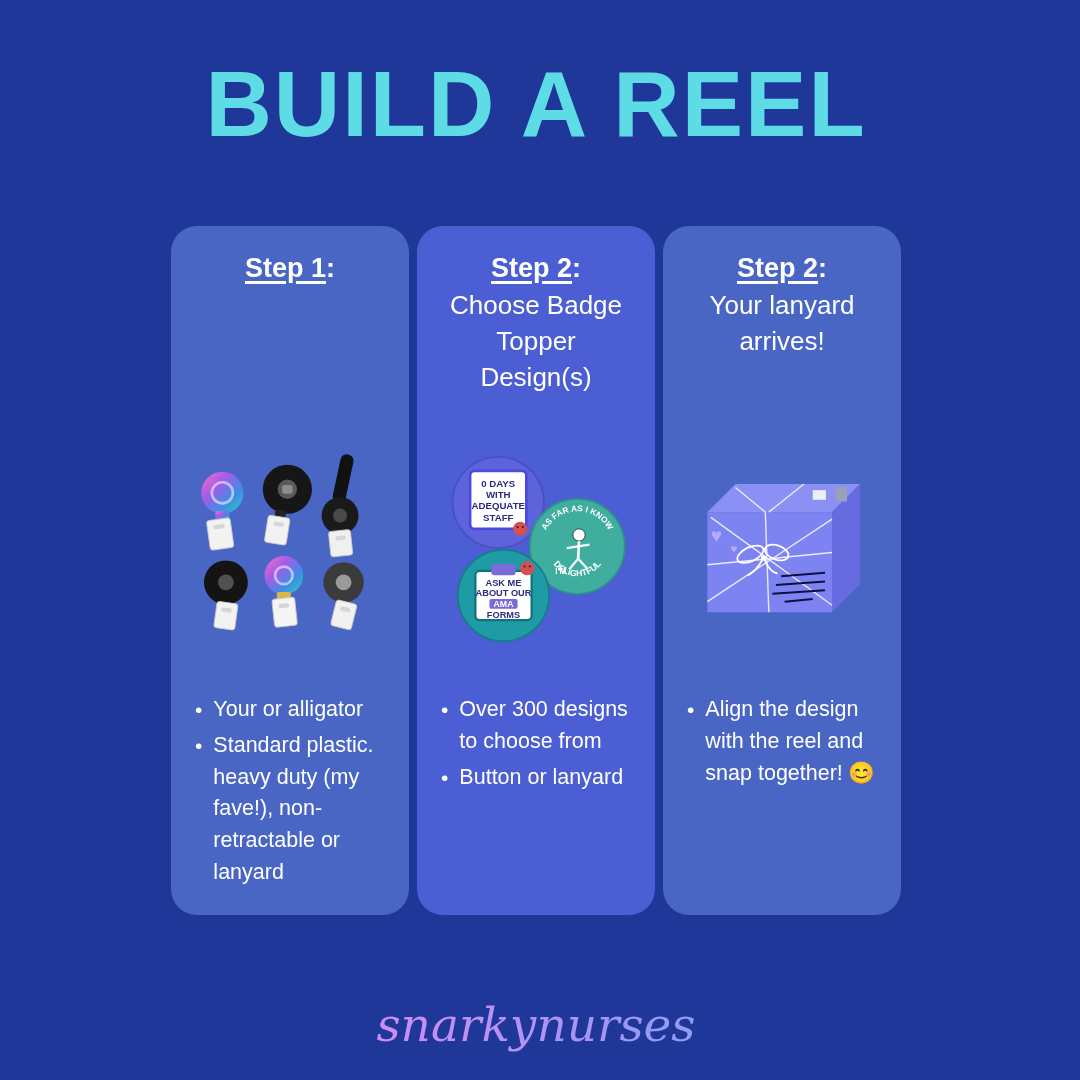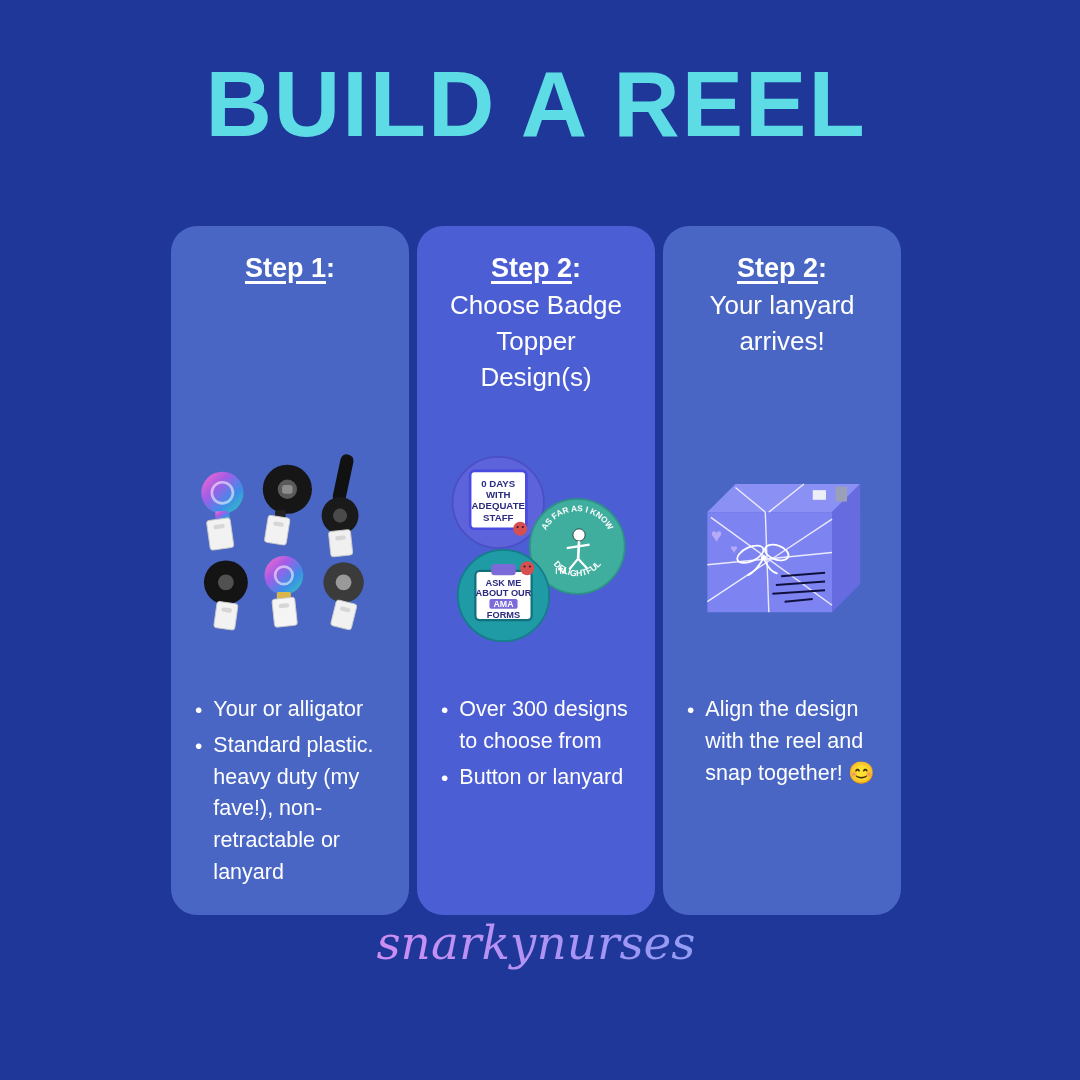--- a/index.html
+++ b/index.html
@@ -81,20 +81,21 @@
     line-height:1.48;
     margin-bottom:4px;
   }
   .bullets .dot{
     flex:0 0 auto;
     font-size:21px;
     line-height:1.48;
   }
 
   .footer-brand{
+    margin-top:82px;
     text-align:center;
     font-size:47px;
     font-style:italic;
     font-weight:400;
     font-family:"DejaVu Serif", serif;
     background:linear-gradient(90deg,#f48fb1 0%,#cf8df3 35%,#9b97f5 60%,#6fb5f2 82%,#5dc8e8 100%);
     -webkit-background-clip:text;
     background-clip:text;
     color:transparent;
   }

